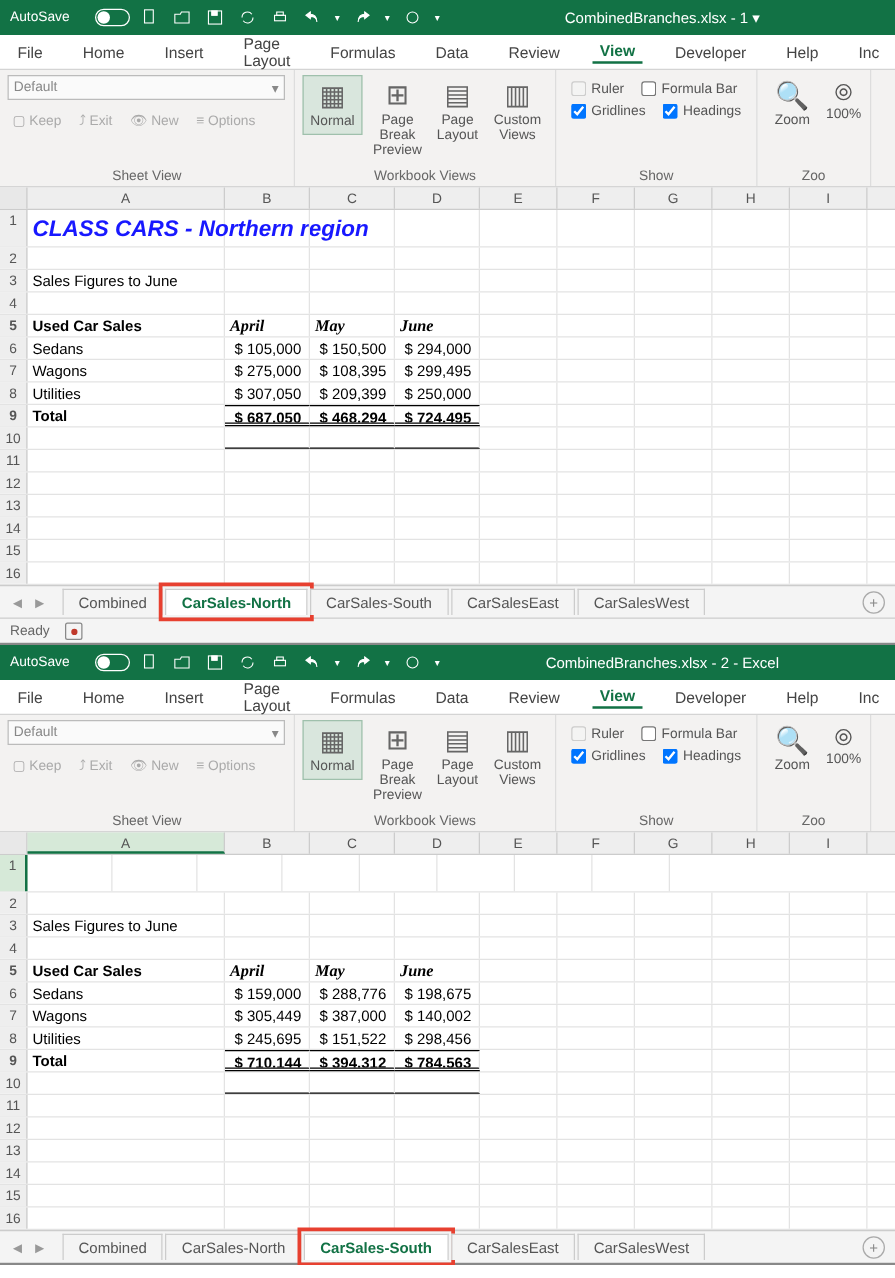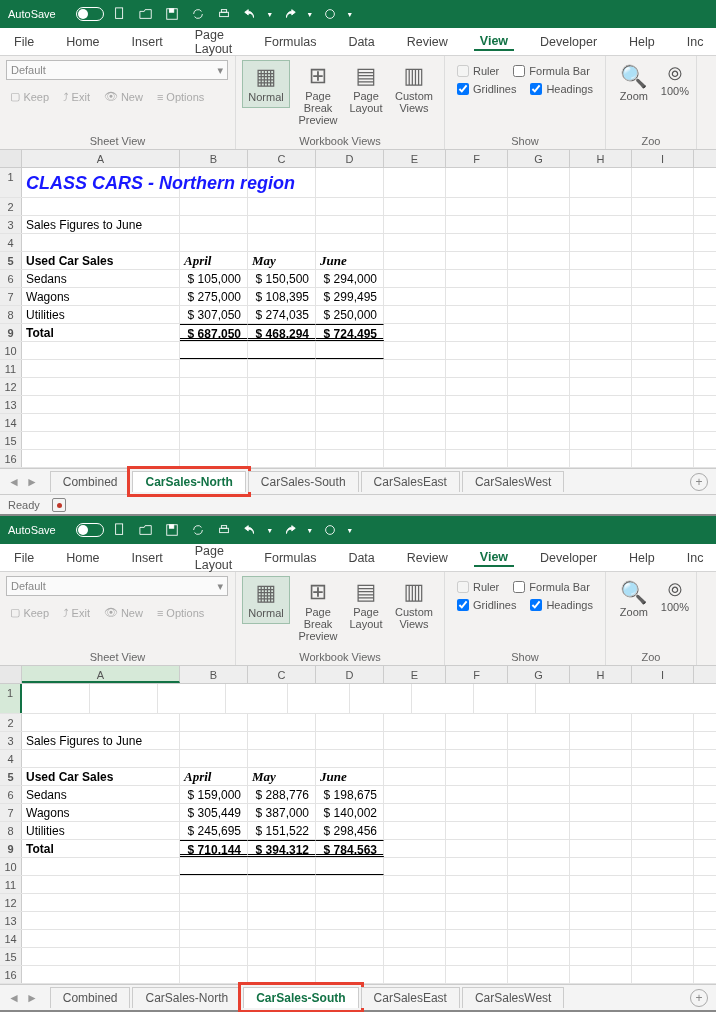--- a/index.html
+++ b/index.html
@@ -130,20 +130,21 @@
             </svg>
           </span>
           <span style="color:#fff;font-size:8px">▾</span>
           <span class="qat-icon">
             <svg viewBox="0 0 16 16" width="14" height="14">
               <circle cx="8" cy="8" r="5" fill="none" stroke="#fff"></circle>
             </svg>
           </span>
           <span style="color:#fff;font-size:8px">▾</span>
         </div>
+      <div class="title-text">CombinedBranches.xlsx - 1 ▾</div>
     </div>
     <div class="ribbon-tabs">
         <span class="ribbon-tab">File</span>
         <span class="ribbon-tab">Home</span>
         <span class="ribbon-tab">Insert</span>
         <span class="ribbon-tab">Page Layout</span>
         <span class="ribbon-tab">Formulas</span>
         <span class="ribbon-tab">Data</span>
         <span class="ribbon-tab">Review</span>
         <span class="ribbon-tab active">View</span>
@@ -324,21 +325,21 @@
           <div class="cell" style="width:62px"></div>
           <div class="cell" style="width:62px"></div>
           <div class="cell" style="width:62px"></div>
           <div class="cell" style="width:62px"></div>
           <div class="cell" style="width:62px"></div>
         </div>
         <div class="row">
           <div class="rh">8</div>
           <div class="cell" style="width:158px">Utilities</div>
           <div class="cell num" style="width:68px">$ 307,050</div>
-          <div class="cell num" style="width:68px">$ 274,035</div>
+          <div class="cell num" style="width:68px">$ 209,399</div>
           <div class="cell num" style="width:68px">$ 250,000</div>
           <div class="cell" style="width:62px"></div>
           <div class="cell" style="width:62px"></div>
           <div class="cell" style="width:62px"></div>
           <div class="cell" style="width:62px"></div>
           <div class="cell" style="width:62px"></div>
         </div>
         <div class="row bold totrow">
           <div class="rh">9</div>
           <div class="cell" style="width:158px">Total</div>
@@ -501,20 +502,21 @@
             </svg>
           </span>
           <span style="color:#fff;font-size:8px">▾</span>
           <span class="qat-icon">
             <svg viewBox="0 0 16 16" width="14" height="14">
               <circle cx="8" cy="8" r="5" fill="none" stroke="#fff"></circle>
             </svg>
           </span>
           <span style="color:#fff;font-size:8px">▾</span>
         </div>
+      <div class="title-text">CombinedBranches.xlsx - 2 - Excel</div>
     </div>
     <div class="ribbon-tabs">
         <span class="ribbon-tab">File</span>
         <span class="ribbon-tab">Home</span>
         <span class="ribbon-tab">Insert</span>
         <span class="ribbon-tab">Page Layout</span>
         <span class="ribbon-tab">Formulas</span>
         <span class="ribbon-tab">Data</span>
         <span class="ribbon-tab">Review</span>
         <span class="ribbon-tab active">View</span>

